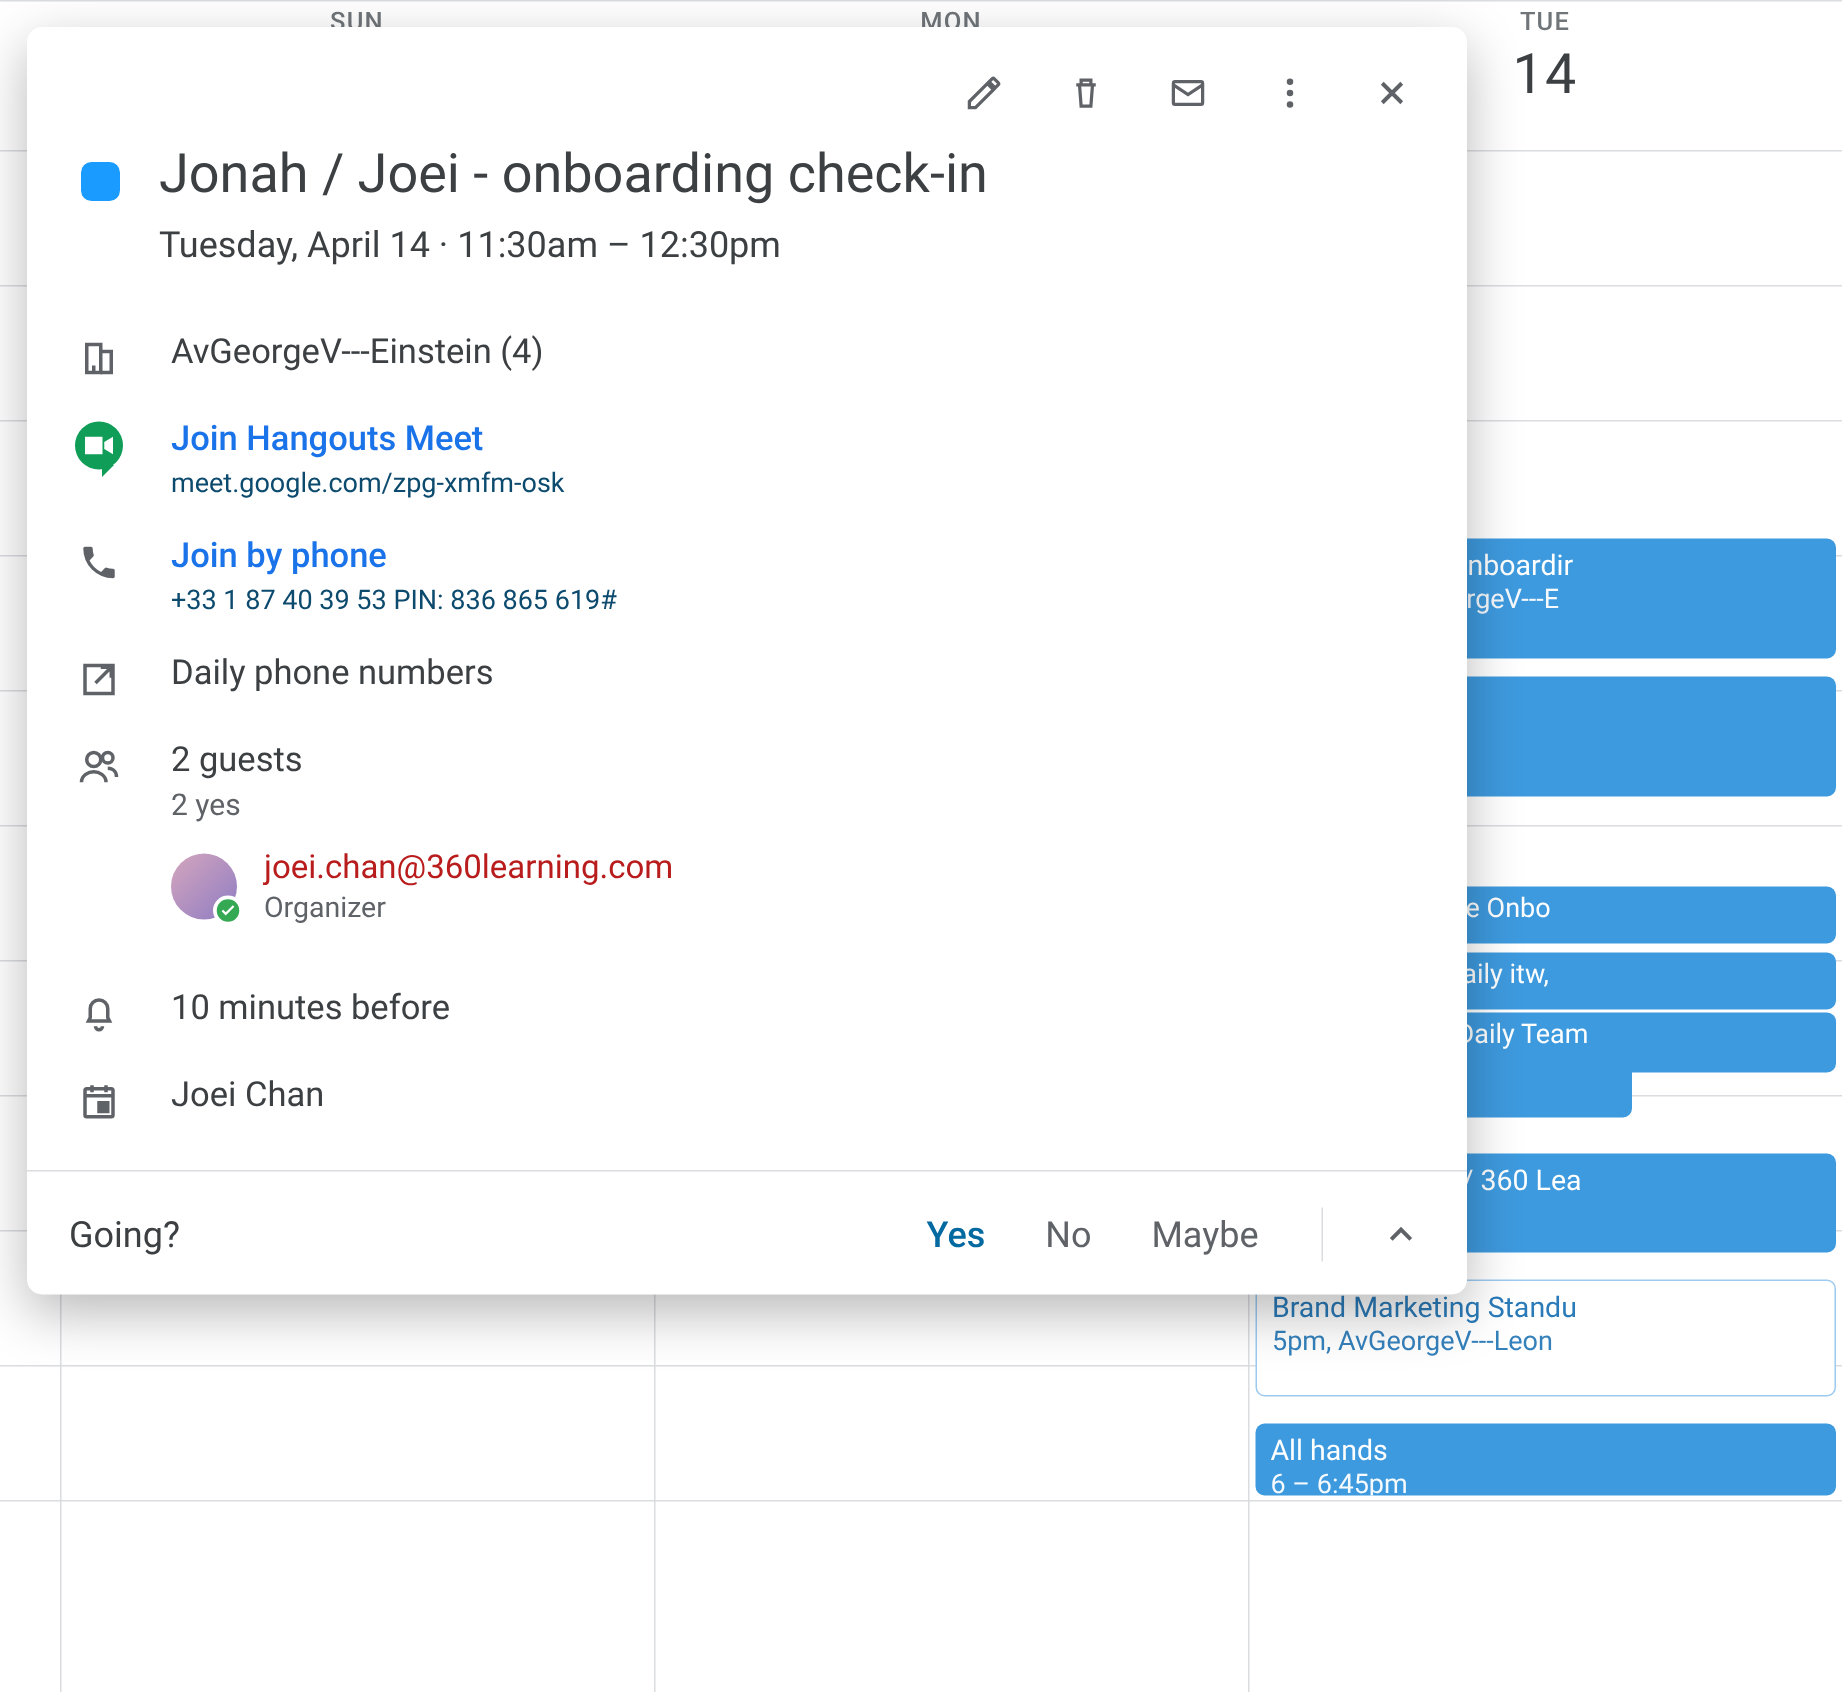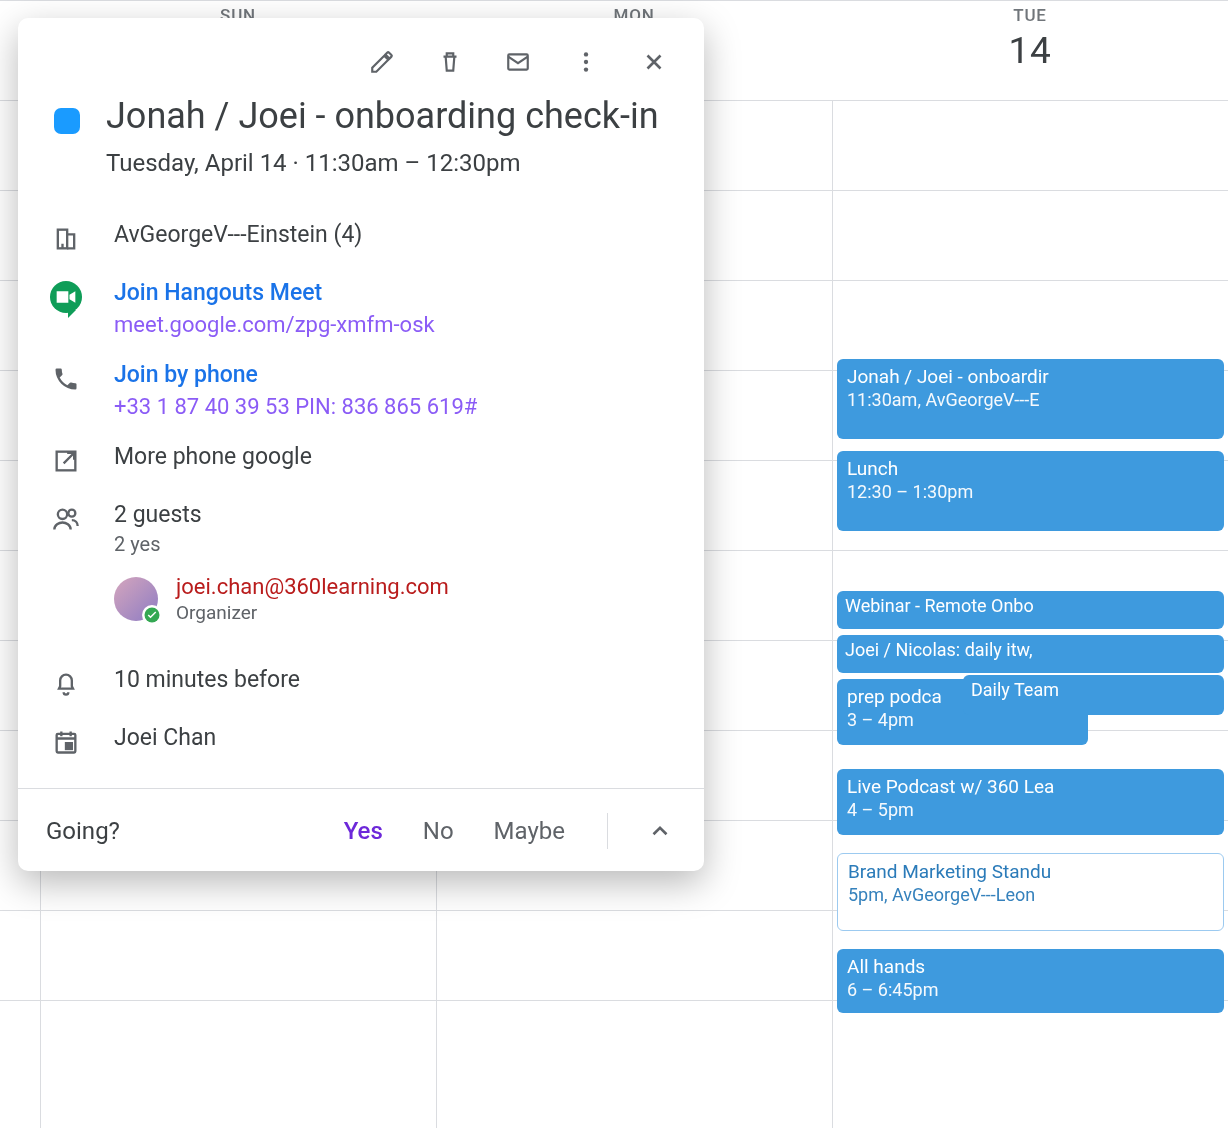--- a/index.html
+++ b/index.html
@@ -77,21 +77,21 @@
     color: #2b7bb9;
     border: 1px solid #9ccaf0;
   }
   .evt.small { font-size: 18px; padding: 4px 8px; }
 
   
   .card {
     position: absolute;
     top: 18px;
     left: 18px;
-    width: 686px;
+    width: 960px;
     background: #fff;
     border-radius: 10px;
     box-shadow: 0 12px 36px rgba(0,0,0,0.28);
     padding: 18px 28px 0 28px;
     z-index: 5;
   }
   .card-actions {
     display: flex;
     justify-content: flex-end;
     gap: 36px;
@@ -127,21 +127,21 @@
   .row .row-icon {
     width: 32px; height: 32px;
     flex-shrink: 0;
     display: flex; align-items: center; justify-content: center;
     color: #5f6368;
     margin-top: 2px;
   }
   .row .row-icon svg { width: 28px; height: 28px; }
   .row .row-body { font-size: 23px; color: #3c4043; }
   .row .row-body .link { color: #1a73e8; font-weight: 500; cursor: pointer; }
-  .row .row-body .sub { color: #8b5cf6; font-size: 22px; margin-top: 6px; }
+  .row .row-body .sub { color: #0c4a6e; font-size: 18px; margin-top: 6px; }
 
   .guests .count { font-size: 23px; }
   .guests .yes { color: #5f6368; font-size: 20px; margin-top: 4px; }
   .guest-list { margin-top: 18px; }
   .guest {
     display: flex; align-items: center; gap: 18px;
     margin-bottom: 18px;
   }
   .avatar {
     width: 44px; height: 44px; border-radius: 50%;
@@ -162,21 +162,21 @@
   .card-footer {
     border-top: 1px solid #dadce0;
     margin: 18px -28px 0 -28px;
     padding: 24px 28px 22px 28px;
     display: flex;
     align-items: center;
     gap: 28px;
   }
   .card-footer .going-label { font-size: 24px; color: #3c4043; flex: 1; }
   .rsvp { font-size: 24px; color: #5f6368; cursor: pointer; padding: 4px 6px; }
-  .rsvp.yes { color: #6d28d9; font-weight: 500; }
+  .rsvp.yes { color: #0369a1; font-weight: 500; }
   .footer-divider { width: 1px; height: 36px; background: #dadce0; margin: 0 8px; }
 
   .hangout-icon {
     width: 32px; height: 32px; border-radius: 50%;
     background: #0f9d58;
     display: flex; align-items: center; justify-content: center;
     position: relative;
   }
   .hangout-icon::after{
     content:"";
@@ -246,21 +246,21 @@
         <span>Daily Team</span>
       </div>
       <div class="evt" style="top:668px; height:66px;">
         <div>Live Podcast w/ 360 Lea</div>
         <div class="sub">4 – 5pm</div>
       </div>
       <div class="evt outline" style="top:752px; height:78px;">
         <div>Brand Marketing Standu</div>
         <div class="sub">5pm, AvGeorgeV---Leon</div>
       </div>
-      <div class="evt" style="top:848px; height:64px;">
+      <div class="evt" style="top:848px; height:48px;">
         <div>All hands</div>
         <div class="sub">6 – 6:45pm</div>
       </div>
     </div>
   </div>
 </div>
 
 <div class="card">
   <div class="card-actions">
     <div class="icon-btn">
@@ -337,21 +337,21 @@
     </div>
   </div>
 
   <div class="row">
     <div class="row-icon">
       <svg viewBox="0 0 24 24" fill="none" stroke="currentColor" stroke-width="2">
           <rect x="4" y="4" width="16" height="16"></rect>
           <path d="M10 14l8-8M13 5h6v6"></path>
         </svg>
     </div>
-    <div class="row-body">More phone google</div>
+    <div class="row-body">Daily phone numbers</div>
   </div>
 
   <div class="row guests">
     <div class="row-icon">
       <svg viewBox="0 0 24 24" fill="none" stroke="currentColor" stroke-width="2">
           <circle cx="9" cy="8" r="4"></circle>
           <path d="M2 21c0-4 4-6 7-6s7 2 7 6"></path>
           <circle cx="17" cy="7" r="3"></circle>
           <path d="M17 13c3 0 5 2 5 5"></path>
         </svg>

